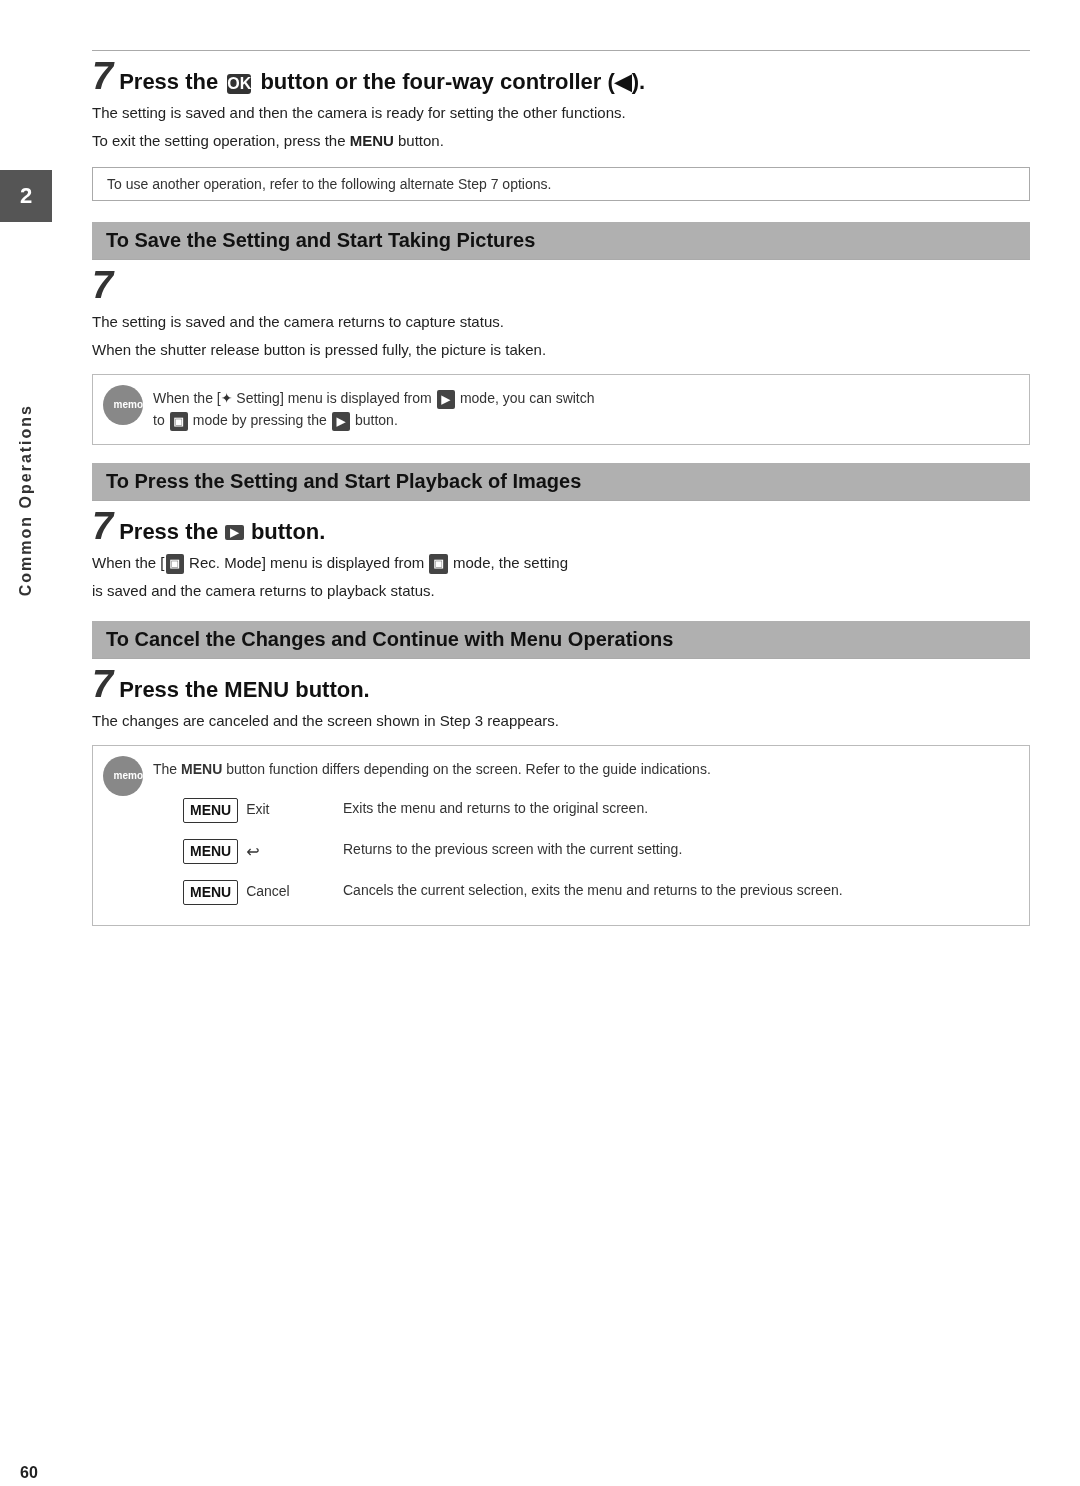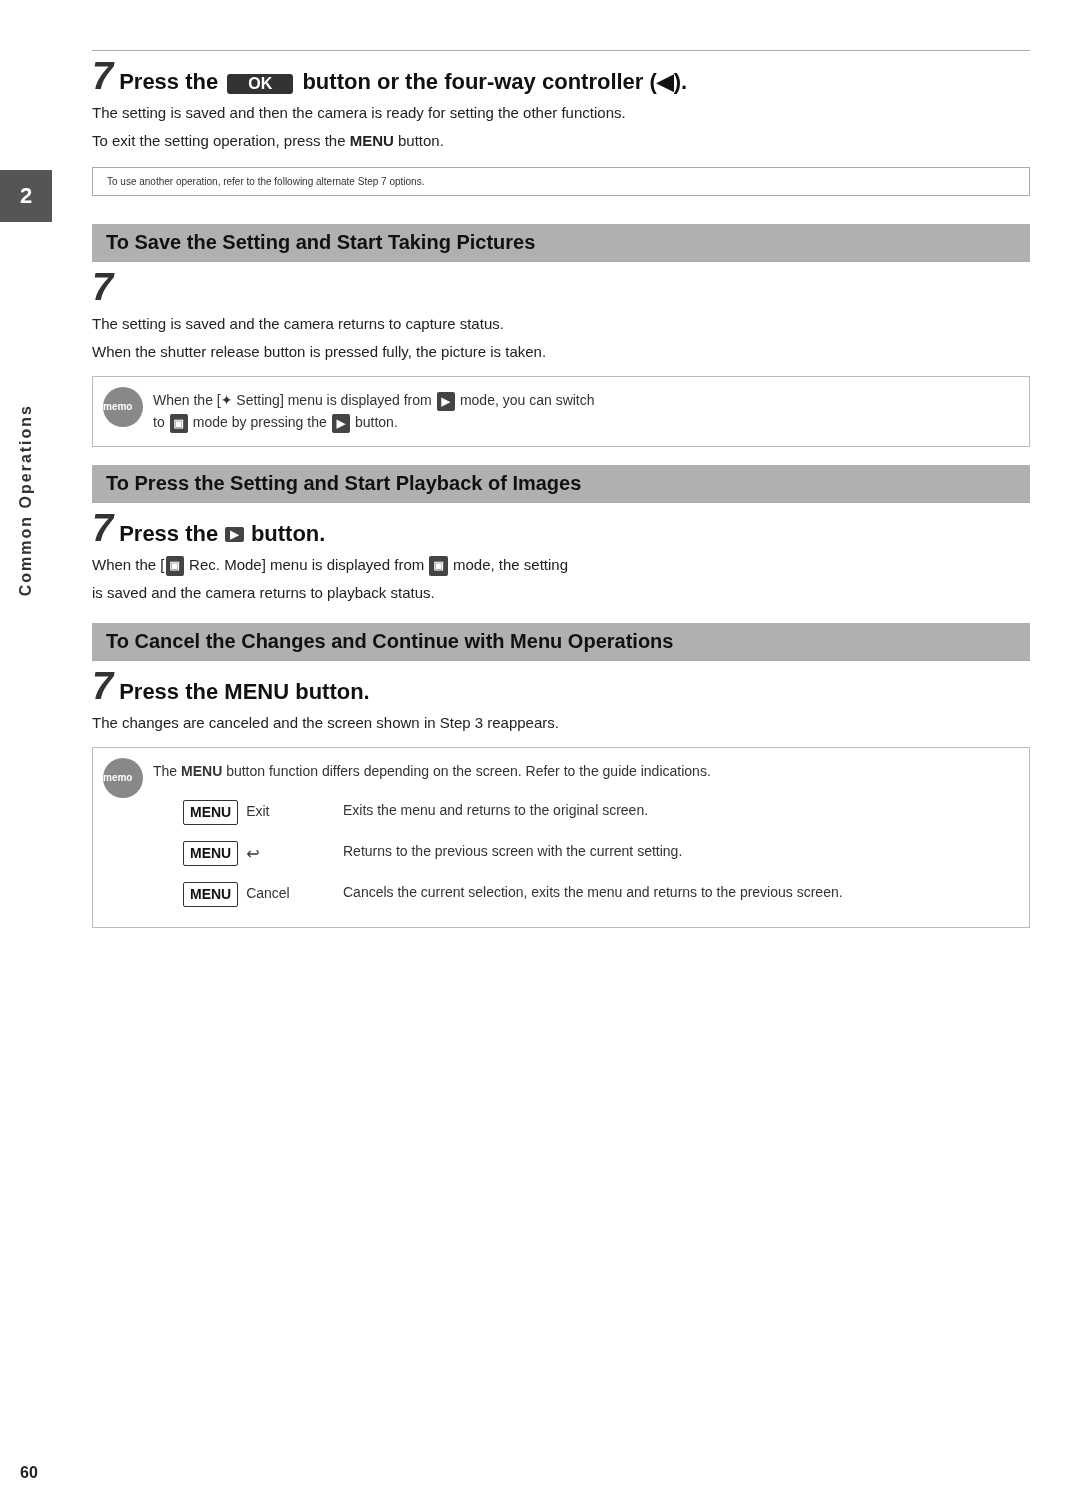--- a/index.html
+++ b/index.html
@@ -116,43 +116,43 @@
       font-weight: bold;
       color: #111;
     }
 
     .ok-badge {
       display: inline-block;
       background: #333;
       color: #fff;
       font-size: 16px;
       font-weight: bold;
-      padding: 1px 21px;
+      padding: 1px 0;
       border-radius: 3px;
       margin: 0 3px;
       vertical-align: baseline;
     }
 
     .body-text {
       font-size: 15px;
       line-height: 1.6;
       color: #222;
       margin-bottom: 4px;
     }
 
     .bold-text {
       font-weight: bold;
     }
 
     
     .info-box {
       border: 1.5px solid #aaa;
       padding: 8px 14px;
-      margin: 10px 0 10px 0;
-      font-size: 10px;
+      margin: 10px 0 3px 0;
+      font-size: 14px;
       color: #333;
       display: inline-block;
       width: 100%;
     }
 
     
     .gray-header {
       background: #b0b0b0;
       padding: 7px 14px;
       margin: 14px 0 0 0;
@@ -175,21 +175,21 @@
     .memo-icon {
       position: absolute;
       left: 10px;
       top: 10px;
       width: 40px;
       height: 40px;
       background: #888;
       border-radius: 50%;
       display: flex;
       align-items: center;
-      justify-content: flex-start;
+      justify-content: flex-end;
       font-size: 10px;
       color: white;
       font-weight: bold;
     }
 
     
     .cam-icon {
       display: inline-block;
       background: #444;
       color: #fff;

